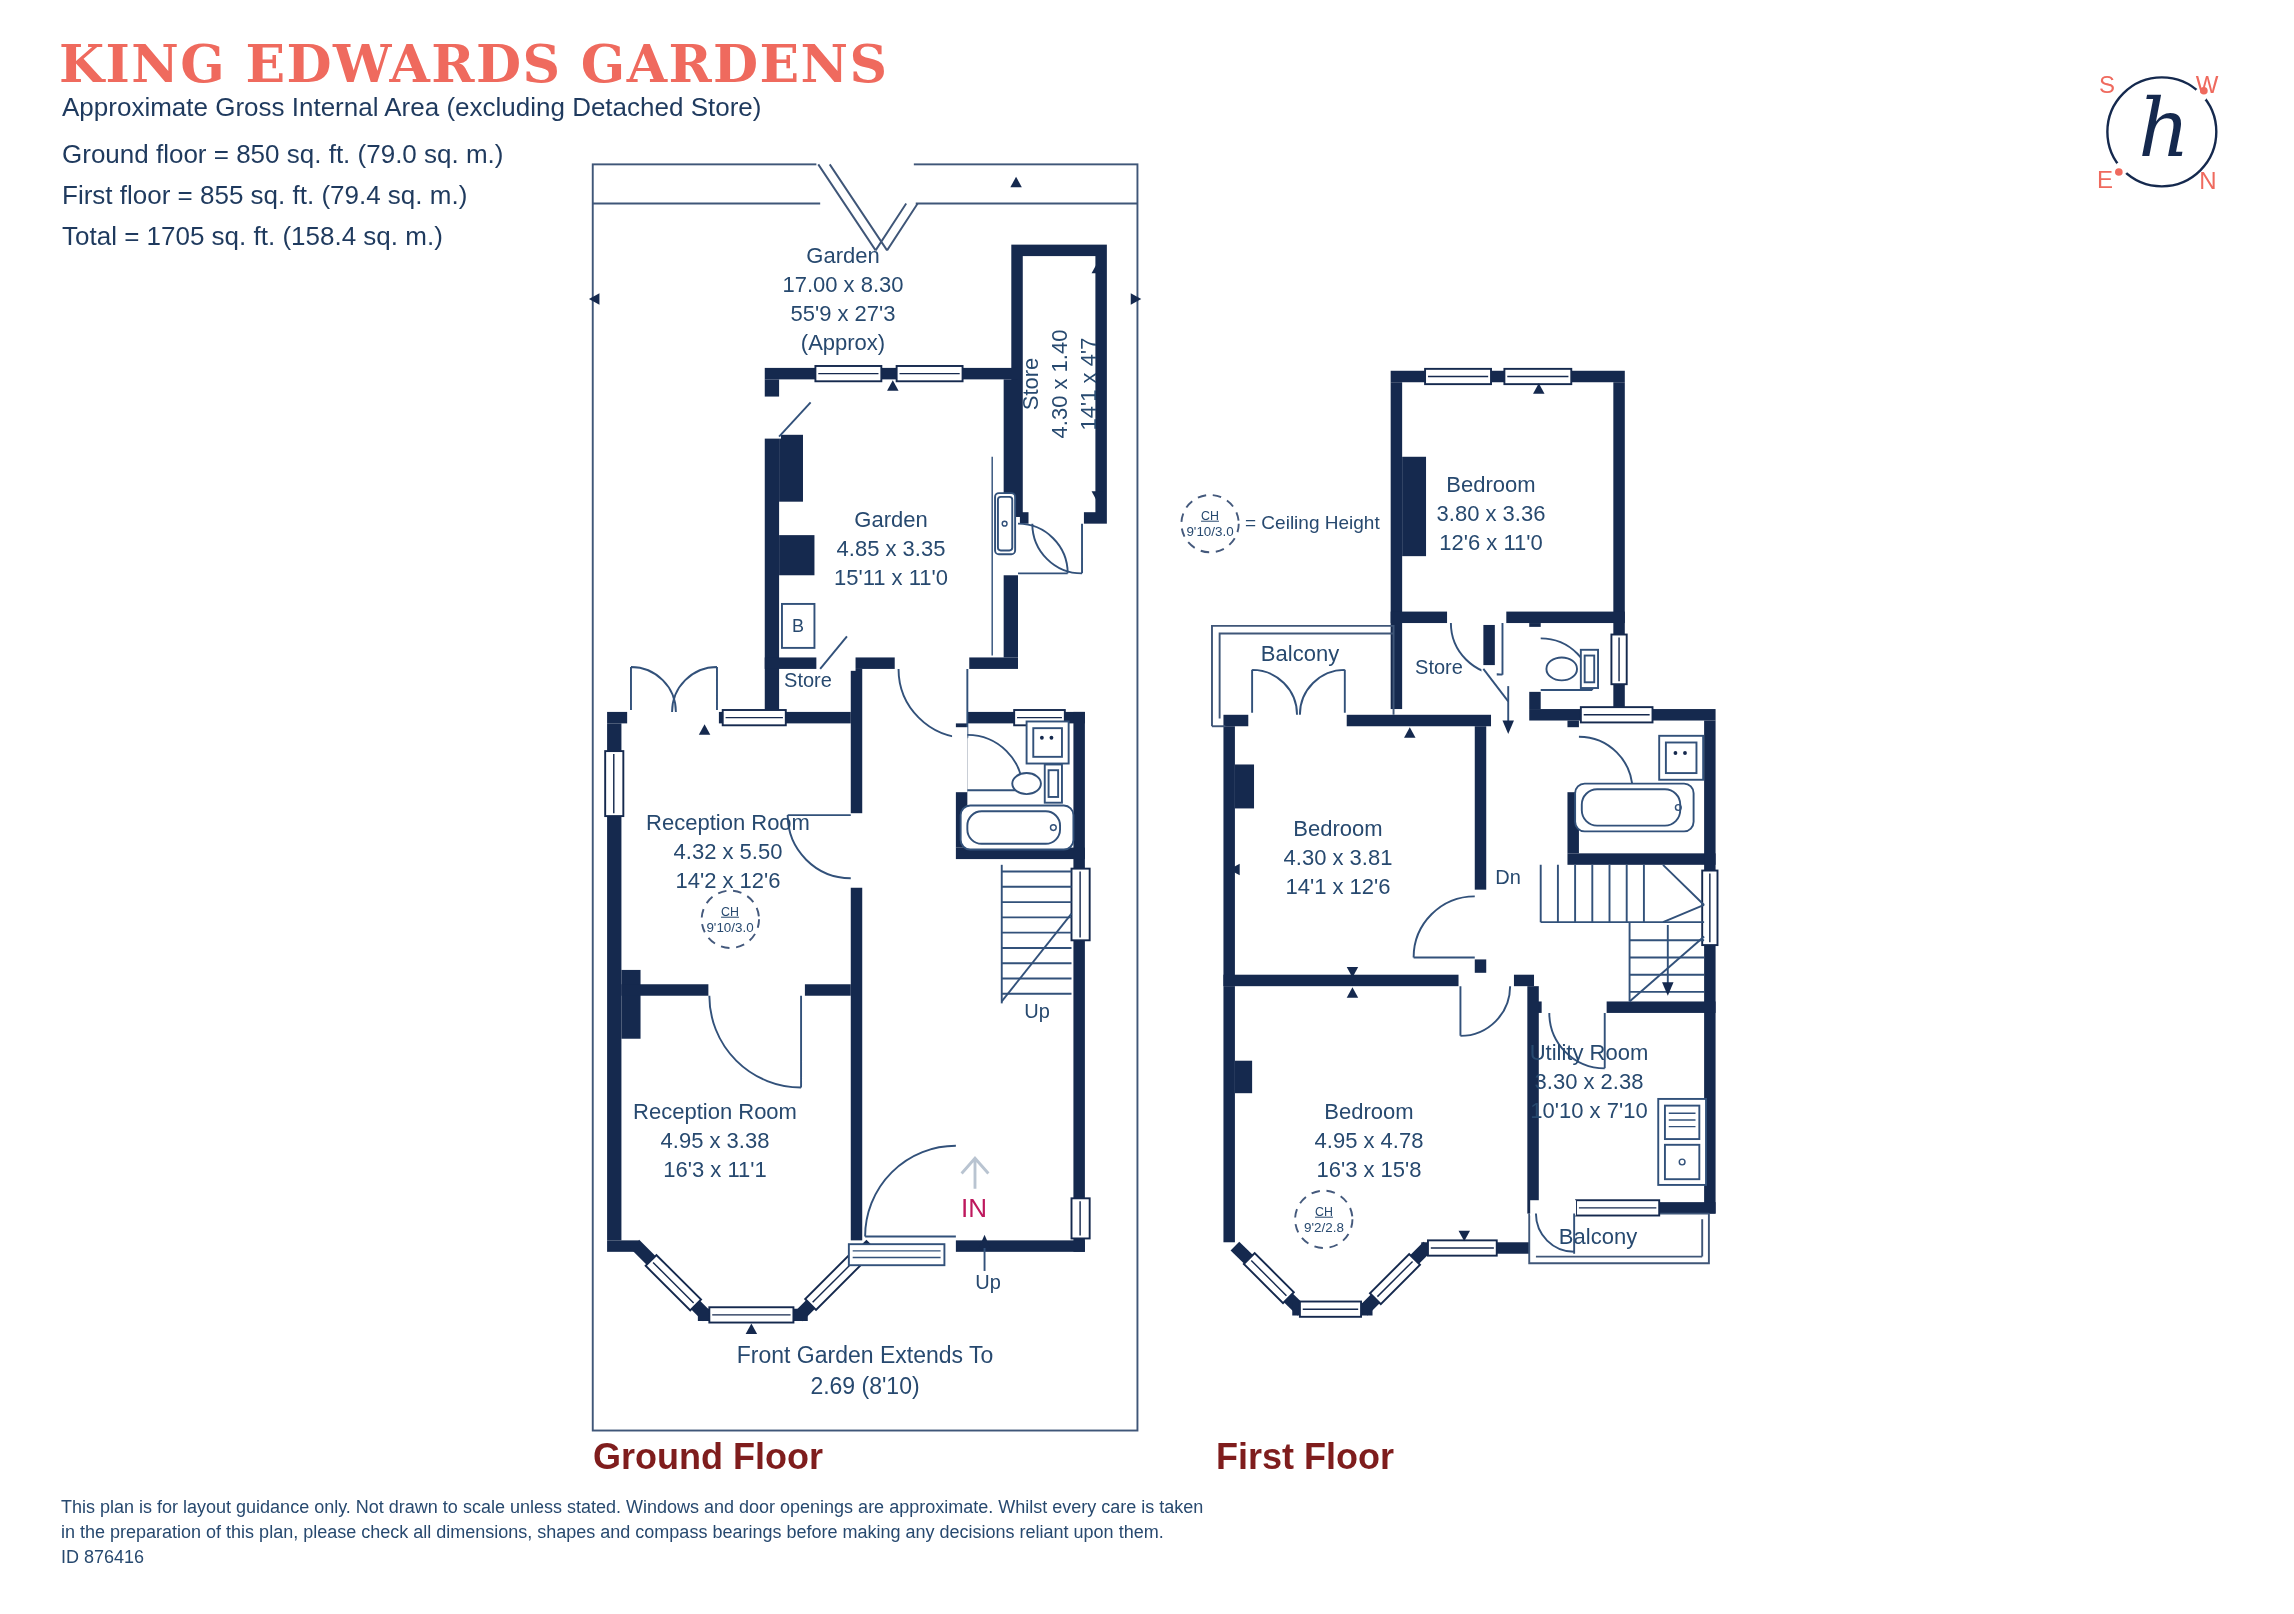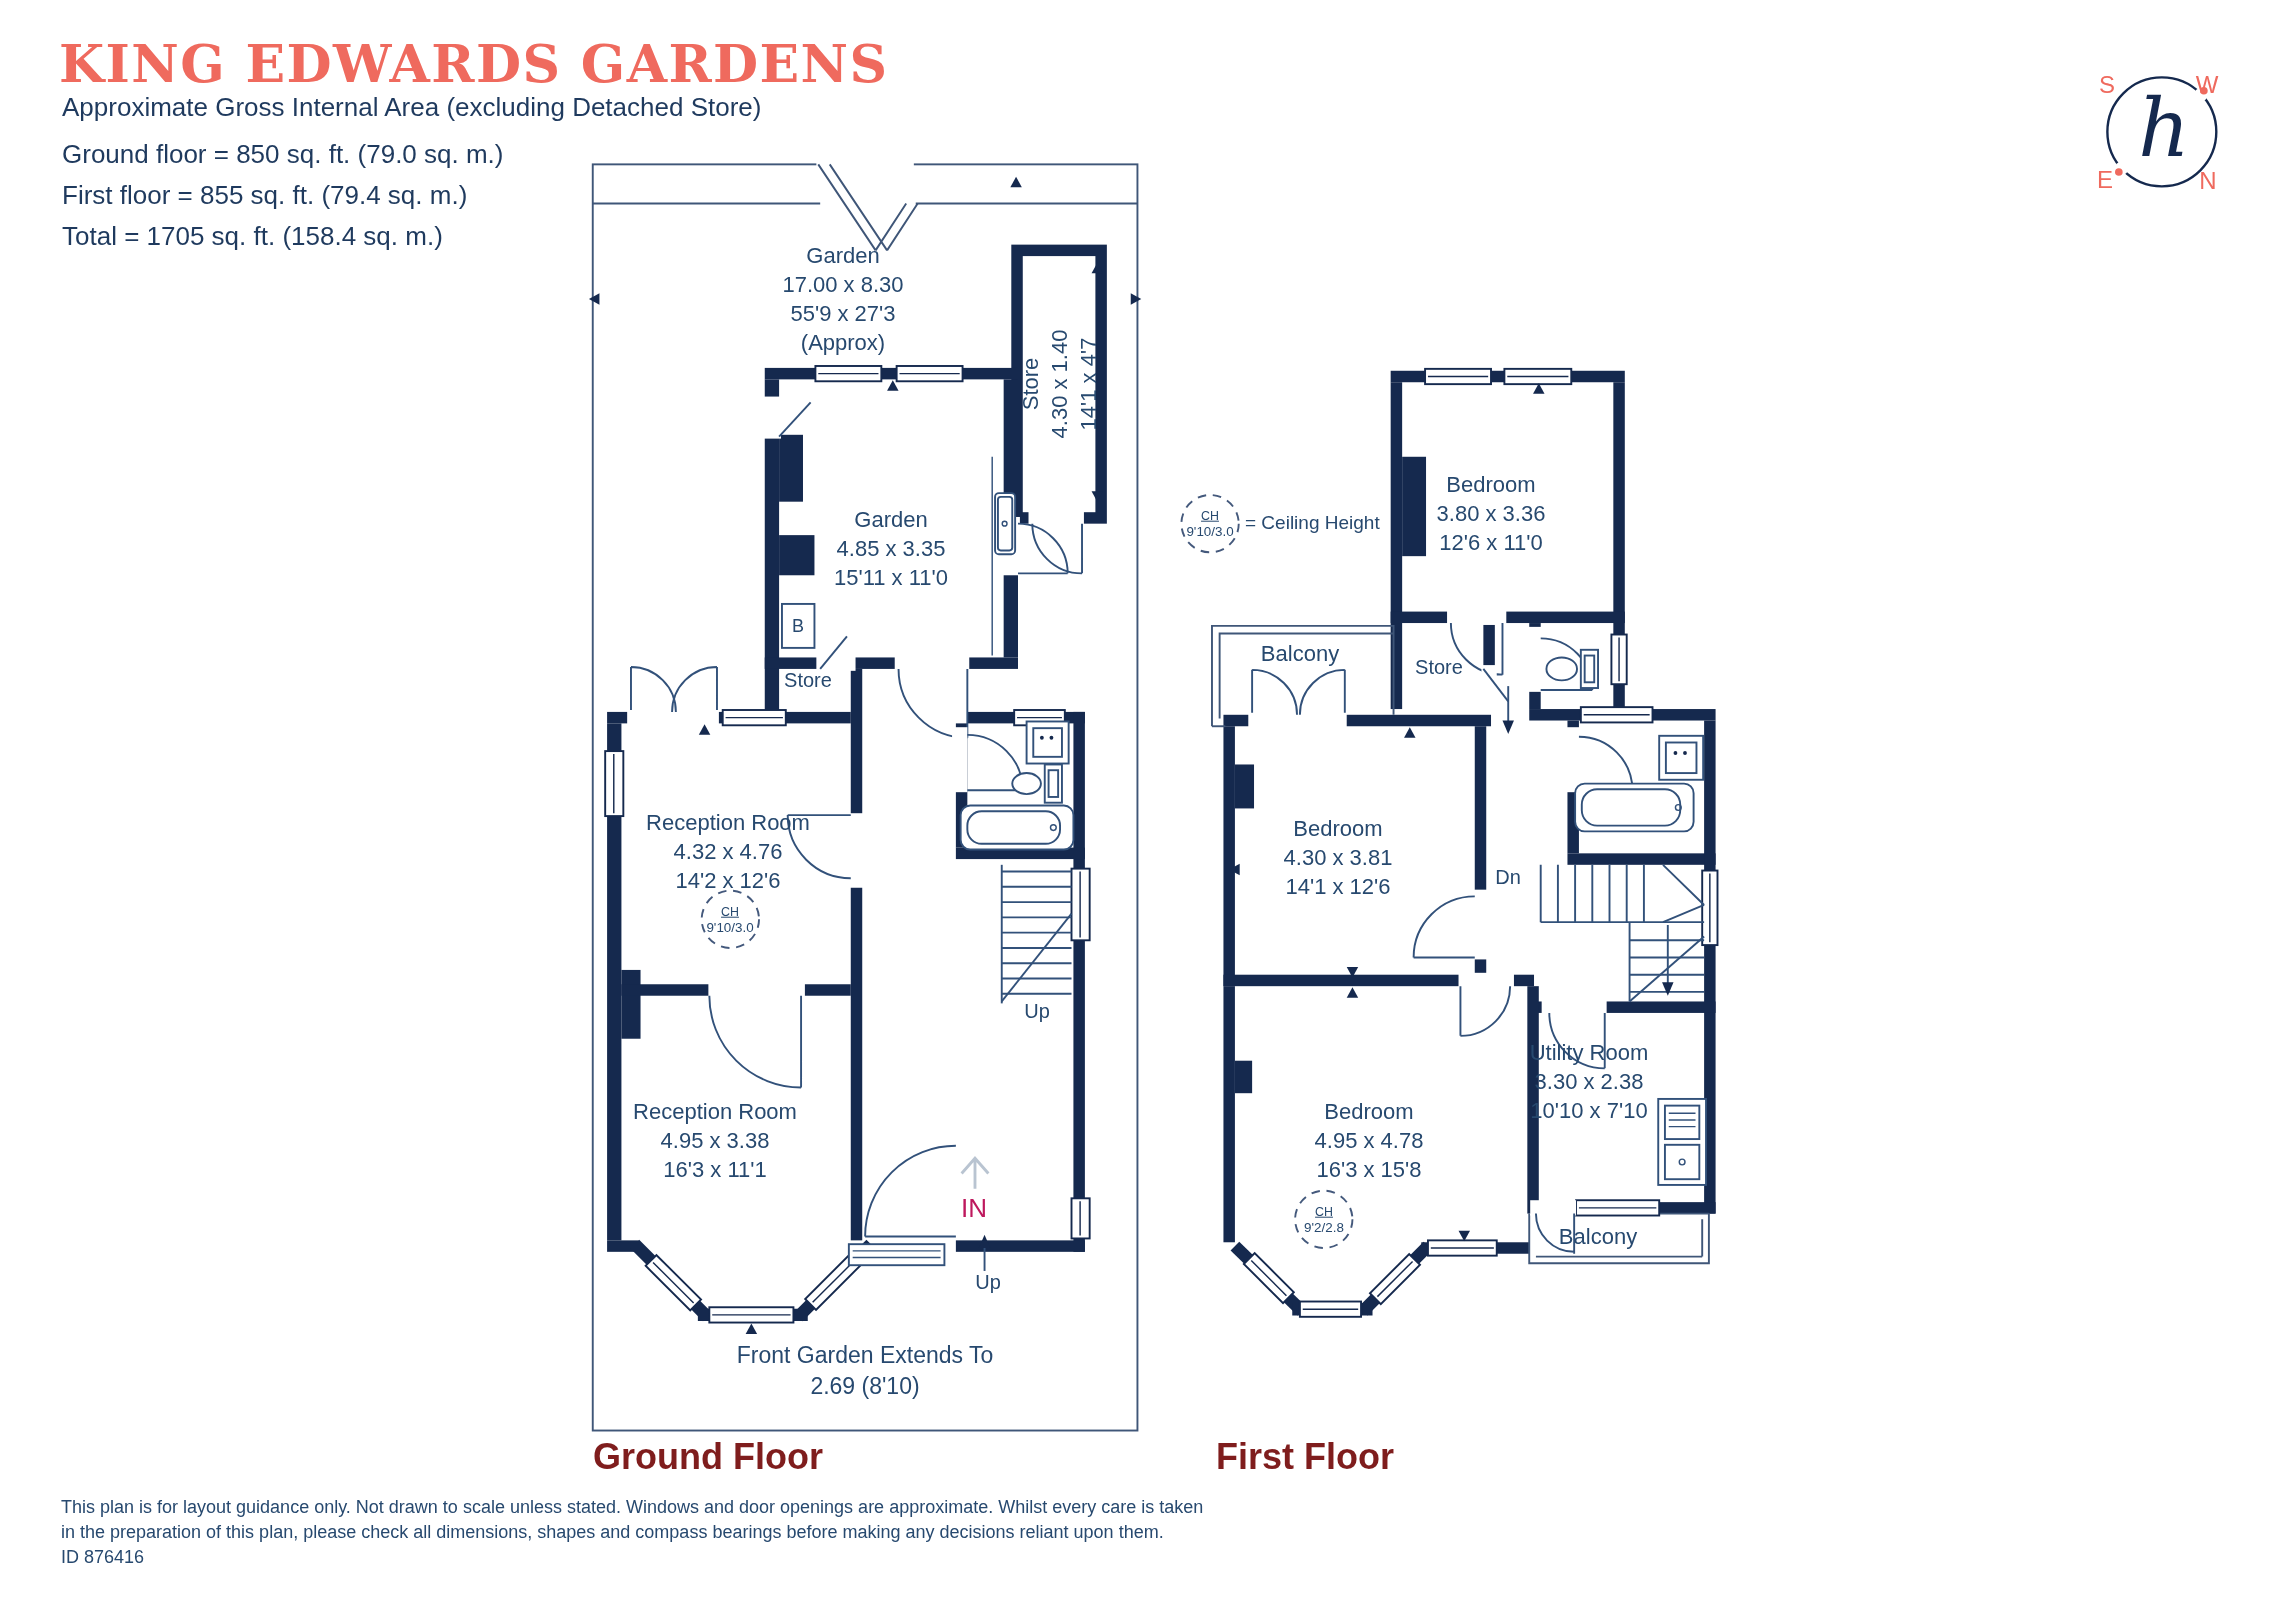--- a/index.html
+++ b/index.html
@@ -397,21 +397,21 @@
     <div>Garden</div>
     <div>4.85 x 3.35</div>
     <div>15'11 x 11'0</div>
   </div>
 
   <div class="txt" style="left:798px;top:616px;font-size:18px;color:#27496f;transform:translateX(-50%);">B</div>
   <div class="txt small-label" style="left:808px;top:669px;transform:translateX(-50%);">Store</div>
 
   <div class="room-label" style="left:728px;top:808px;">
     <div>Reception Room</div>
-    <div>4.32 x 4.76</div>
+    <div>4.32 x 5.50</div>
     <div>14'2 x 12'6</div>
   </div>
 
   <div class="ch-badge" style="left:730px;top:920px;">
     <div class="l1">CH</div>
     <div class="l2">9'10/3.0</div>
   </div>
 
   <div class="room-label" style="left:715px;top:1097px;">
     <div>Reception Room</div>

